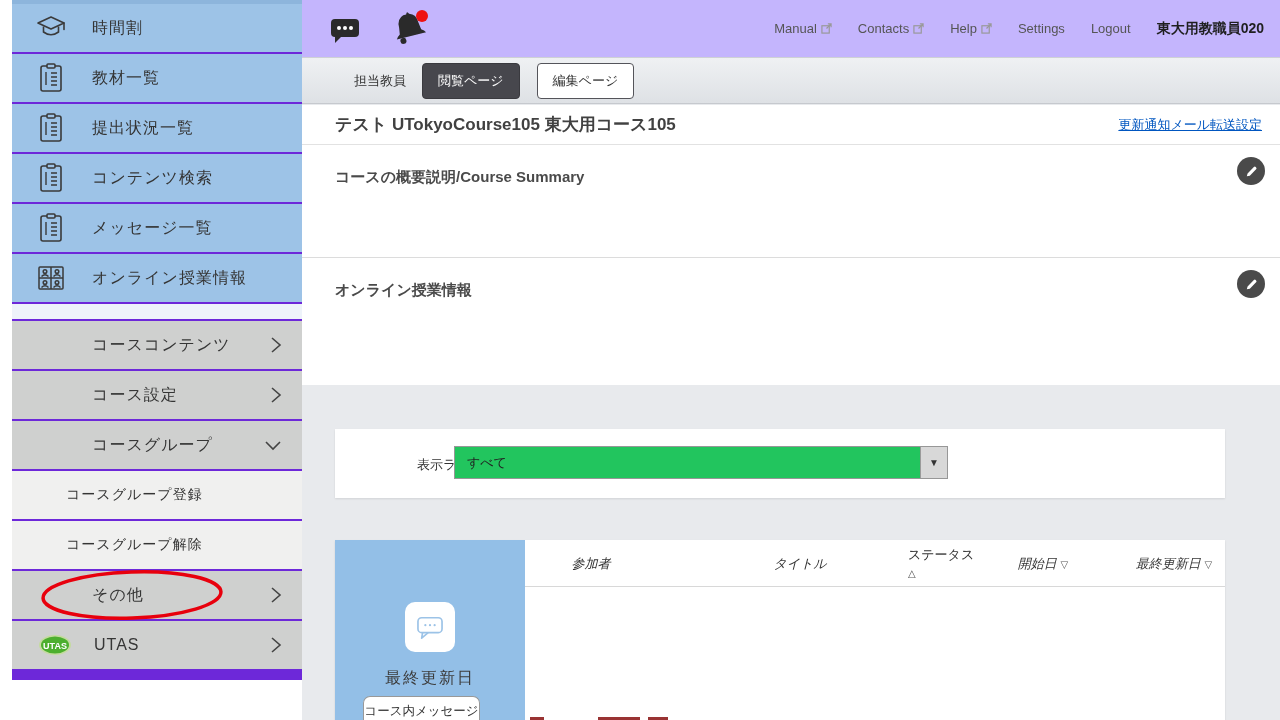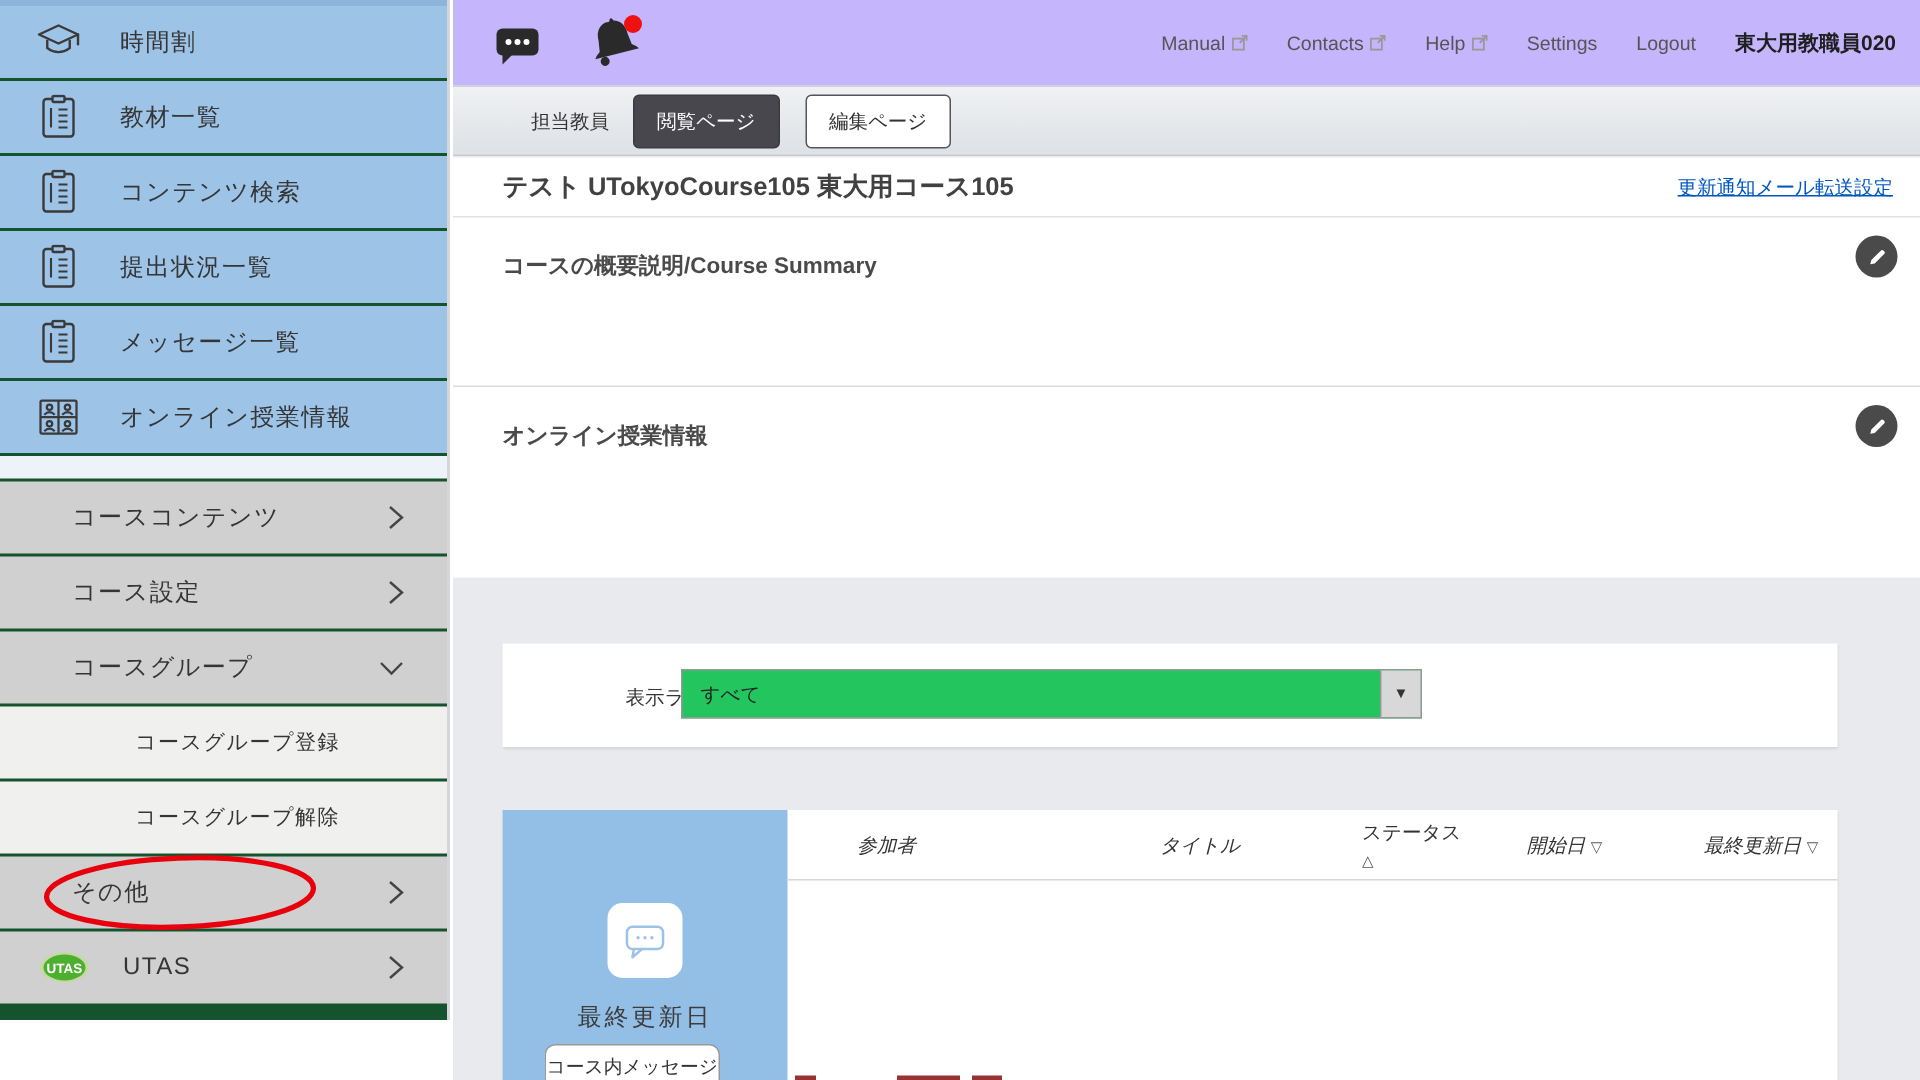--- a/index.html
+++ b/index.html
@@ -1,30 +1,30 @@
 <!DOCTYPE html>
 <html><head>
 <meta charset="utf-8">
 <style>
   * { margin:0; padding:0; box-sizing:border-box; }
   html,body { width:1280px; height:720px; overflow:hidden; background:#fff;
     font-family:"Liberation Sans","DejaVu Sans",sans-serif; color:#333; }
 
   
-  .sidebar { position:absolute; left:0; top:0; width:300px; height:680px;
-    background:#14532d; border-right:2px solid #d4d6d9; }
+  .sidebar { position:absolute; left:12px; top:0; width:300px; height:680px;
+    background:#6d28d9; border-right:2px solid #d4d6d9; }
   .sb-topstrip { height:4px; background:#8db5dc; }
   .sb-row { height:48px; margin-bottom:2px; display:flex; align-items:center; cursor:pointer; }
   .sb-blue { background:#9dc3e7; }
   .sb-gap { height:15px; margin-bottom:2px; background:#eef3fa; }
   .sb-gray { background:#cfd0cf; }
-  .sb-light { background:#f0f0ef;padding-left:36px; }
+  .sb-light { background:#f0f0ef; }
   .sb-icon { width:34px; margin-left:22px; display:flex; justify-content:center; align-items:center; flex:none; }
   .sb-label { margin-left:24px; font-size:16px; color:#353535; letter-spacing:1px; }
-  .sb-menu-label { margin-left:48px; font-size:16px; color:#353535; letter-spacing:1px; }
+  .sb-menu-label { margin-left:80px; font-size:16px; color:#353535; letter-spacing:1px; }
   .sb-sub-label { margin-left:54px; font-size:14px; color:#353535; letter-spacing:1px; }
   .sb-chevron { margin-left:auto; margin-right:28px; display:flex; align-items:center; }
   .sb-utas-logo { margin-left:26px; display:flex; align-items:center; }
   .red-ellipse { position:absolute; left:26px; top:568px; pointer-events:none; }
 
   
   .main { position:absolute; left:302px; top:0; width:978px; height:720px; background:#e8eaed; }
   .top-bar { position:absolute; left:0; top:0; width:978px; height:57px; background:#c4b5fd; }
   .icon-btn { position:absolute; top:10px; cursor:pointer; }
   .icon-bubble { left:28px; top:17px; }
@@ -108,32 +108,32 @@
   </div>
 
   <div class="sb-row sb-blue">
     <span class="sb-icon">
       <svg width="26" height="30" viewBox="0 0 26 30" fill="none" stroke="#3a3a3a" stroke-width="1.6">
         <rect x="3" y="3" width="20" height="25" rx="2"></rect>
         <rect x="9" y="1" width="8" height="4" rx="1" fill="#9dc3e7"></rect>
         <path d="M8 9 v13 M13 10 h6 M13 14 h6 M13 18 h6 M13 22 h6" stroke-width="1.4"></path>
       </svg>
     </span>
-    <span class="sb-label">コンテンツ検索</span>
+    <span class="sb-label">提出状況一覧</span>
   </div>
 
   <div class="sb-row sb-blue">
     <span class="sb-icon">
       <svg width="26" height="30" viewBox="0 0 26 30" fill="none" stroke="#3a3a3a" stroke-width="1.6">
         <rect x="3" y="3" width="20" height="25" rx="2"></rect>
         <rect x="9" y="1" width="8" height="4" rx="1" fill="#9dc3e7"></rect>
         <path d="M8 9 v13 M13 10 h6 M13 14 h6 M13 18 h6 M13 22 h6" stroke-width="1.4"></path>
       </svg>
     </span>
-    <span class="sb-label">提出状況一覧</span>
+    <span class="sb-label">コンテンツ検索</span>
   </div>
 
   <div class="sb-row sb-blue">
     <span class="sb-icon">
       <svg width="26" height="30" viewBox="0 0 26 30" fill="none" stroke="#3a3a3a" stroke-width="1.6">
         <rect x="3" y="3" width="20" height="25" rx="2"></rect>
         <rect x="9" y="1" width="8" height="4" rx="1" fill="#9dc3e7"></rect>
         <path d="M8 9 v13 M13 10 h6 M13 14 h6 M13 18 h6 M13 22 h6" stroke-width="1.4"></path>
       </svg>
     </span>

